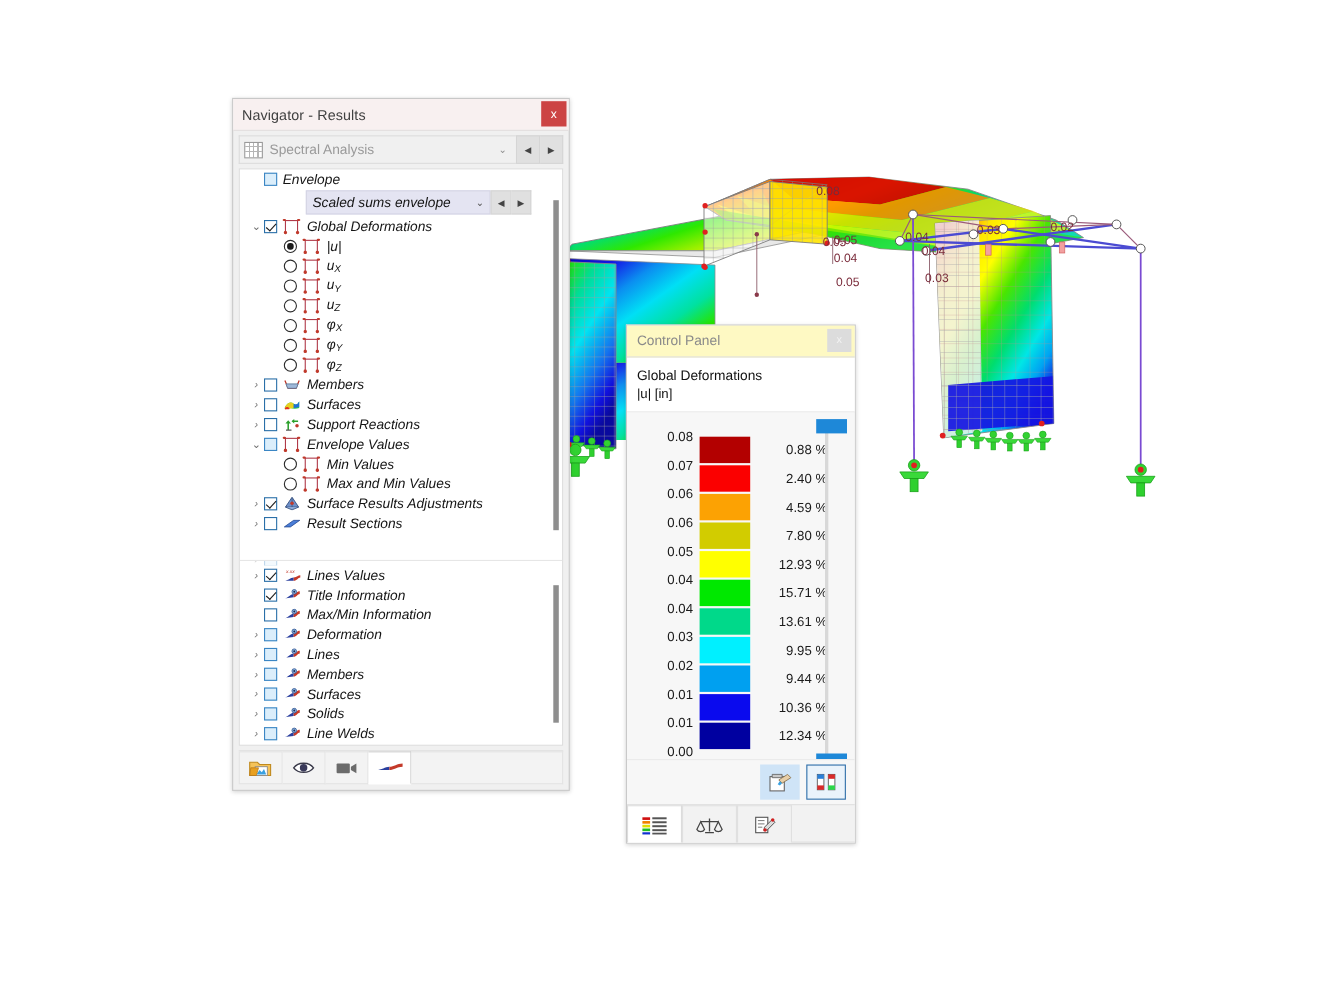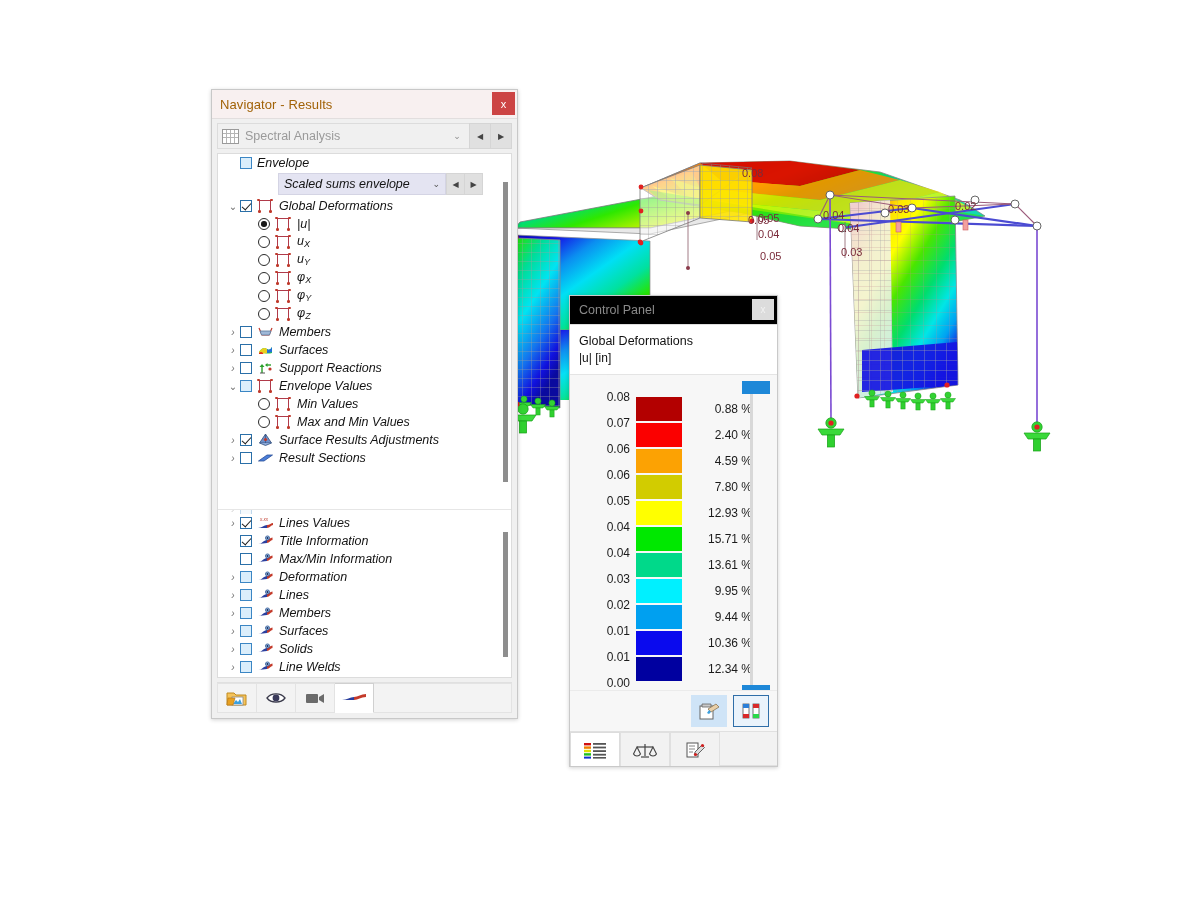--- a/index.html
+++ b/index.html
@@ -22,21 +22,21 @@
     position:absolute;left:211px;top:89px;width:305px;height:628px;
     background:#f0f0f0;border:1px solid #c8c8c8;
     box-shadow:0 1px 4px rgba(0,0,0,.18);
     display:flex;flex-direction:column;
   }
   .nav-titlebar{
     height:28px;background:#f8f0f0;border-bottom:1px solid #e2dede;
     display:flex;align-items:center;position:relative;flex:none;
   }
   .nav-title{
-    font-size:13px;color:#a16207;padding-left:8px;letter-spacing:.1px;text-align:right;
+    font-size:13px;color:#404040;padding-left:8px;letter-spacing:.1px;text-align:right;
   }
   .nav-close{
     position:absolute;right:2px;top:2px;width:23px;height:23px;
     background:#c44;color:#fff;font-size:11px;
     display:flex;align-items:center;justify-content:center;cursor:pointer;
   }
   .nav-combobar{
     height:26px;margin:4px 5px 0 5px;display:flex;align-items:stretch;flex:none;
   }
   .combo-main{
@@ -142,21 +142,21 @@
   .tb-rest{flex:1;border:1px solid #e3e3e3;border-left:none;background:#f3f3f3;}
 
   
   #control-panel{
     position:absolute;left:569px;top:295px;width:207px;height:470px;
     background:#f7f7f7;border:1px solid #c9c9c9;
     box-shadow:0 1px 4px rgba(0,0,0,.18);
     display:flex;flex-direction:column;
   }
   .cp-titlebar{
-    height:28px;background:#000000;border-bottom:1px solid #dedede;
+    height:28px;background:#fef9c3;border-bottom:1px solid #dedede;
     display:flex;align-items:center;position:relative;flex:none;
   }
   .cp-title{font-size:12.5px;color:#8a8a8a;padding-left:9px;}
   .cp-close{
     position:absolute;right:3px;top:3px;width:22px;height:21px;background:#dcdcdc;
     display:flex;align-items:center;justify-content:center;
     font-size:10px;color:#f2f2f2;cursor:pointer;
   }
   .cp-header{
     background:#fff;padding:8px 0 8px 9px;border-bottom:1px solid #e4e4e4;flex:none;
@@ -504,20 +504,30 @@
                 <span class="tlabel">u<span class="sub">Y</span></span>
               </div>
               <div class="trow ind2">
                 <span class="exp none">›</span>
                 <span class="rad"></span>
                 <span class="tico">
                   <span class="ic-frame"></span>
                   <span class="ic-dotl"></span>
                   <span class="ic-dotr"></span>
                 </span>
+                <span class="tlabel">u<span class="sub">Z</span></span>
+              </div>
+              <div class="trow ind2">
+                <span class="exp none">›</span>
+                <span class="rad"></span>
+                <span class="tico">
+                  <span class="ic-frame"></span>
+                  <span class="ic-dotl"></span>
+                  <span class="ic-dotr"></span>
+                </span>
                 <span class="tlabel">φ<span class="sub">X</span></span>
               </div>
               <div class="trow ind2">
                 <span class="exp none">›</span>
                 <span class="rad"></span>
                 <span class="tico">
                   <span class="ic-frame"></span>
                   <span class="ic-dotl"></span>
                   <span class="ic-dotr"></span>
                 </span>

